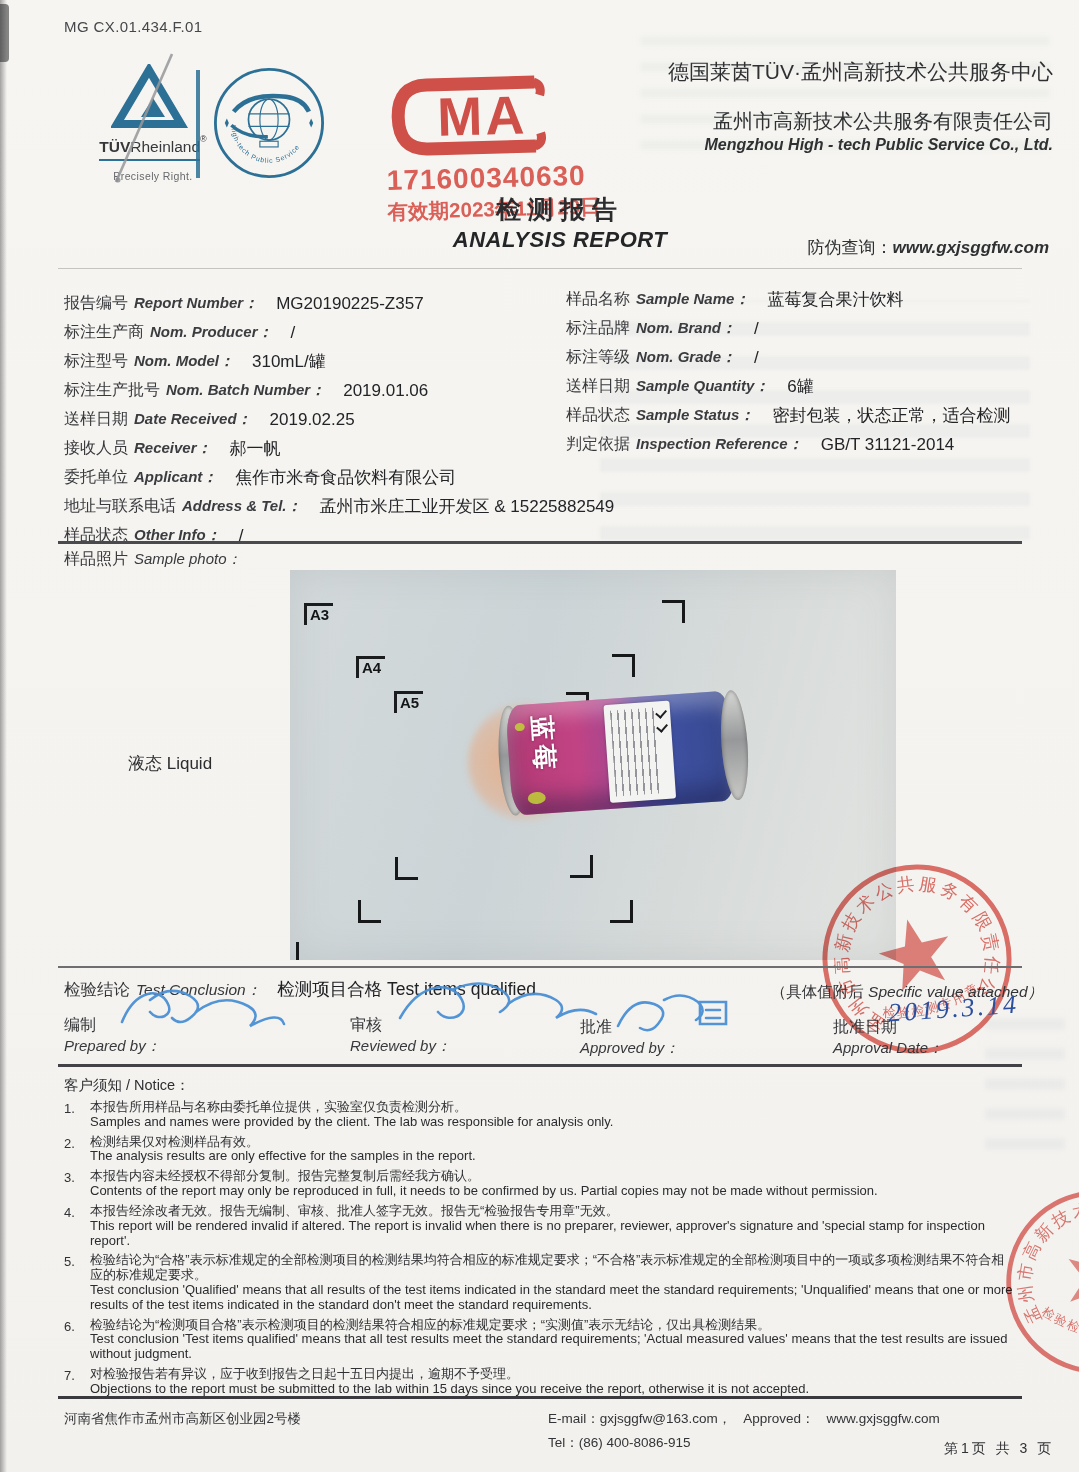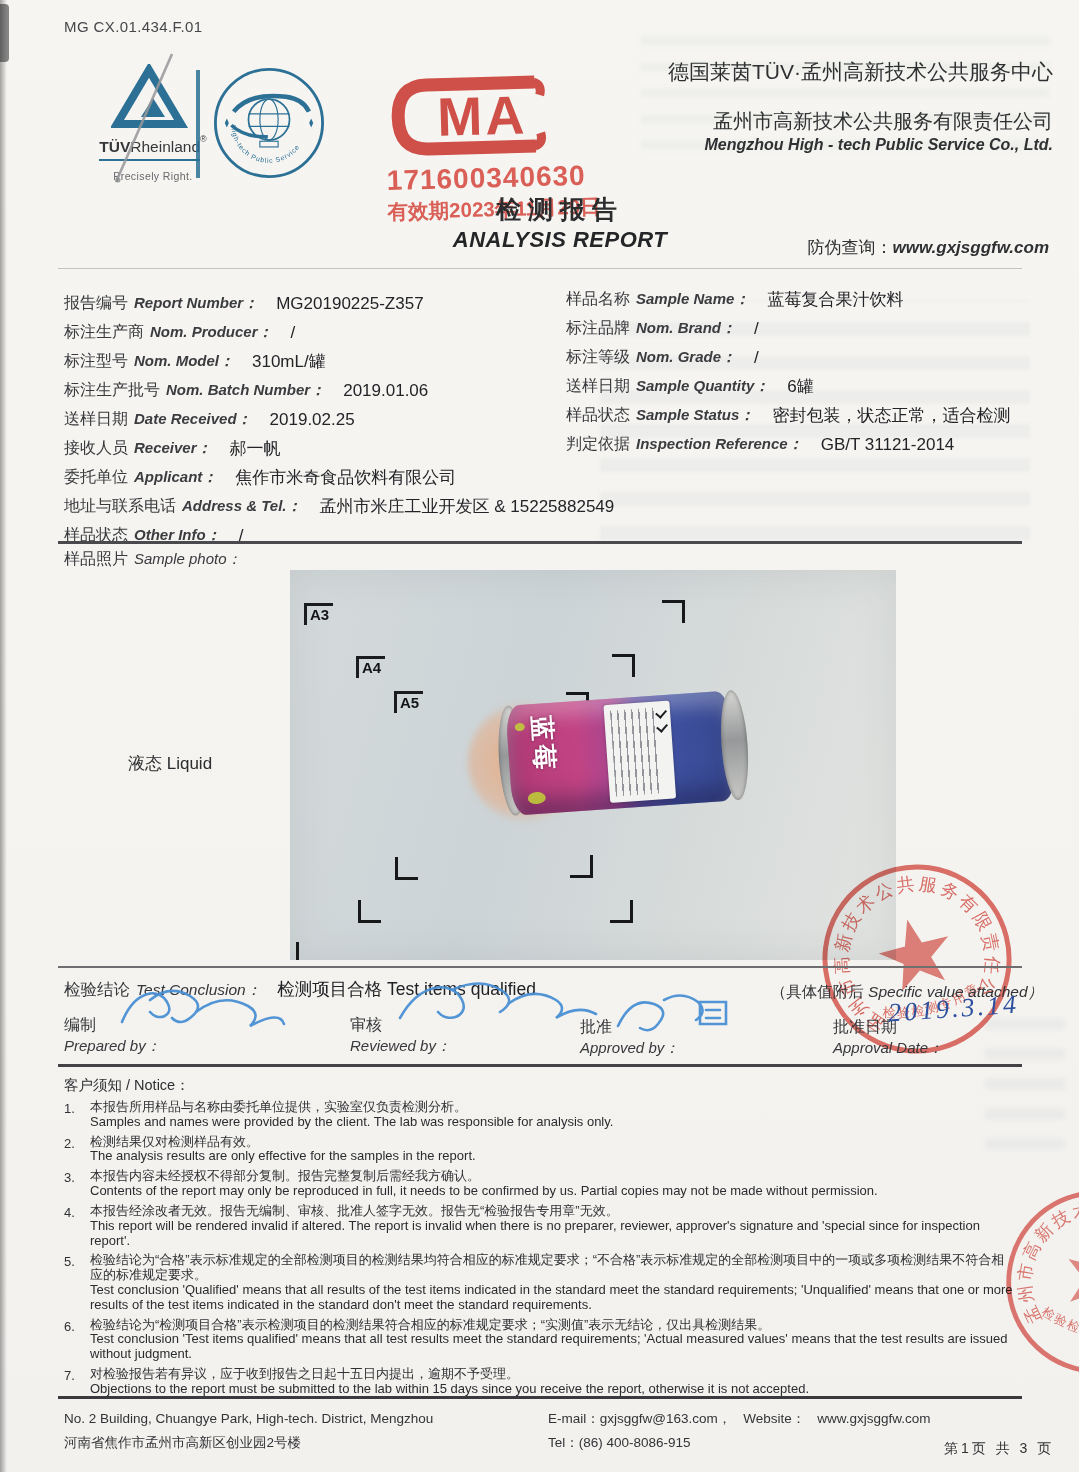--- a/index.html
+++ b/index.html
@@ -396,21 +396,21 @@
           <div class="txt">
             <div class="cn">本报告内容未经授权不得部分复制。报告完整复制后需经我方确认。</div>
             <div class="en">Contents of the report may only be reproduced in full, it needs to be confirmed by us. Partial copies may not be made without permission.</div>
           </div>
         </div>
 
         <div class="notice-item">
           <span class="num">4.</span>
           <div class="txt">
             <div class="cn">本报告经涂改者无效。报告无编制、审核、批准人签字无效。报告无“检验报告专用章”无效。</div>
-            <div class="en">This report will be rendered invalid if altered. The report is invalid when there is no preparer, reviewer, approver's signature and 'special since for inspection report'.</div>
+            <div class="en">This report will be rendered invalid if altered. The report is invalid when there is no preparer, reviewer, approver's signature and 'special stamp for inspection report'.</div>
           </div>
         </div>
 
         <div class="notice-item">
           <span class="num">5.</span>
           <div class="txt">
             <div class="cn">检验结论为“合格”表示标准规定的全部检测项目的检测结果均符合相应的标准规定要求；“不合格”表示标准规定的全部检测项目中的一项或多项检测结果不符合相应的标准规定要求。</div>
             <div class="en">Test conclusion 'Qualified' means that all results  of the test items indicated in the standard meet the standard requirements; 'Unqualified' means that one or more results of the test items indicated in the standard don't meet the standard requirements.</div>
           </div>
         </div>
@@ -429,26 +429,25 @@
             <div class="cn">对检验报告若有异议，应于收到报告之日起十五日内提出，逾期不予受理。</div>
             <div class="en">Objections to the report must be submitted to the lab within 15 days since you receive the report, otherwise it is not accepted.</div>
           </div>
         </div>
       </div>
   </div>
 
   <div class="abs rule rule-5"></div>
 
   <div class="abs footer-addr">
-    <div>No. 2 Building, Chuangye Park, High-tech. District, Mengzhou</div>
     <div>河南省焦作市孟州市高新区创业园2号楼</div>
   </div>
   <div class="abs footer-contact">
     <div>
-      <span>E-mail：</span><span>gxjsggfw@163.com，</span><span class="sp"></span><span>Website：</span><span class="sp"></span><span>www.gxjsggfw.com</span>
+      <span>E-mail：</span><span>gxjsggfw@163.com，</span><span class="sp"></span><span>Approved：</span><span class="sp"></span><span>www.gxjsggfw.com</span>
     </div>
     <div>
       <span>Tel：</span><span>(86) 400-8086-915</span>
     </div>
   </div>
   <div class="abs pagenum">第1页 共 3 页</div>
 
   <svg class="stamp stamp-2" viewBox="0 0 200 200">
     <defs>
       <path id="ring2" d="M55,153.6 A70,70 0 1 1 145,153.6"></path>

